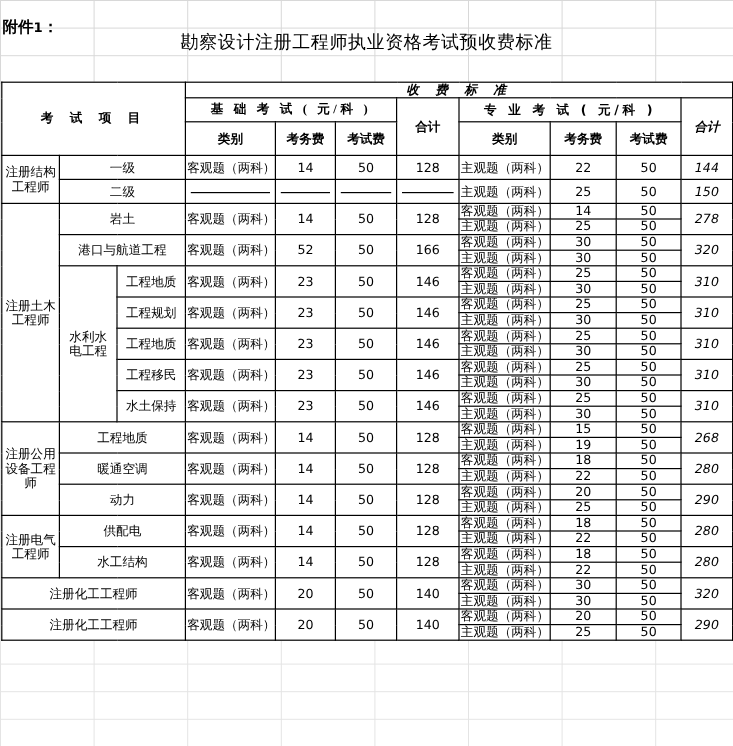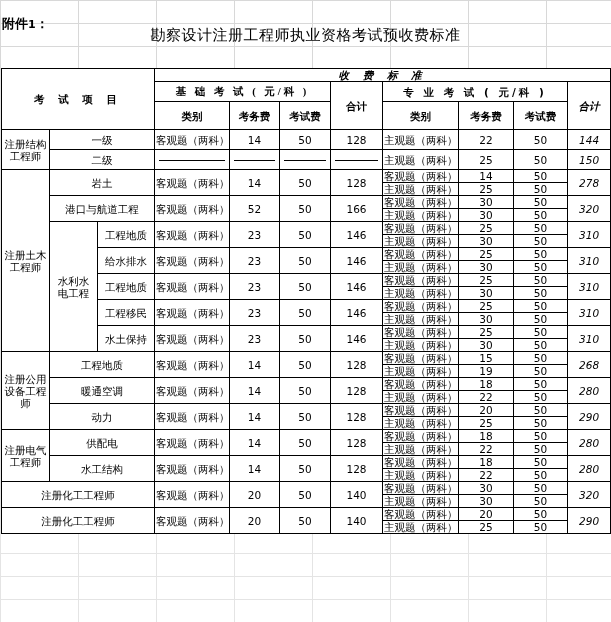--- a/index.html
+++ b/index.html
@@ -203,21 +203,21 @@
           <td class="num">25</td>
           <td class="num">50</td>
           <td class="num thickright" rowspan="2">310</td>
         </tr>
         <tr>
           <td class="cat">主观题（两科）</td>
           <td class="num">30</td>
           <td class="num">50</td>
         </tr>
         <tr>
-          <td rowspan="2">给水排水</td>
+          <td rowspan="2">工程规划</td>
           <td class="cat" rowspan="2" style="height: 19px;">客观题（两科）</td>
           <td class="num" rowspan="2">23</td>
           <td class="num" rowspan="2">50</td>
           <td class="num" rowspan="2">146</td>
           <td class="cat">客观题（两科）</td>
           <td class="num">25</td>
           <td class="num">50</td>
           <td class="num thickright" rowspan="2">310</td>
         </tr>
         <tr>

